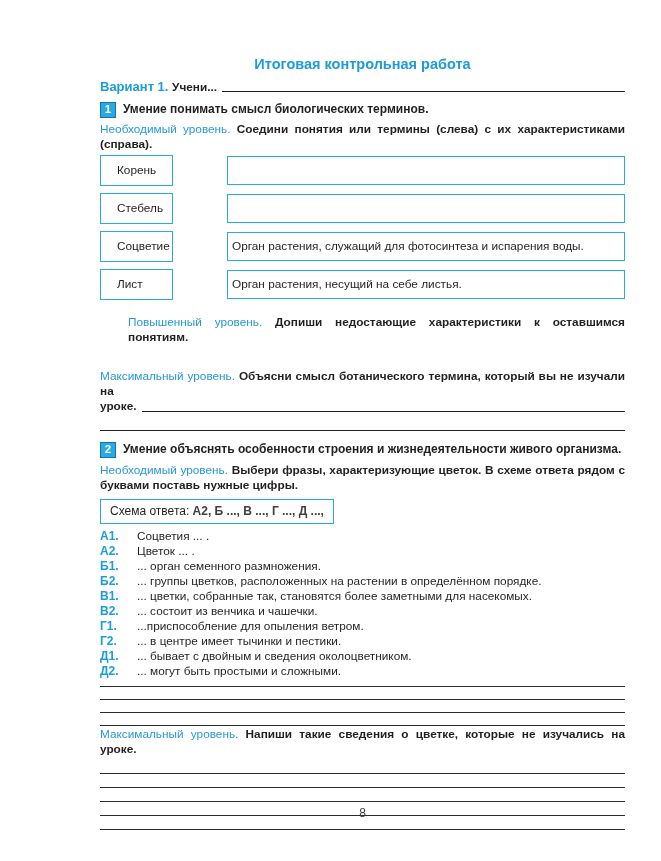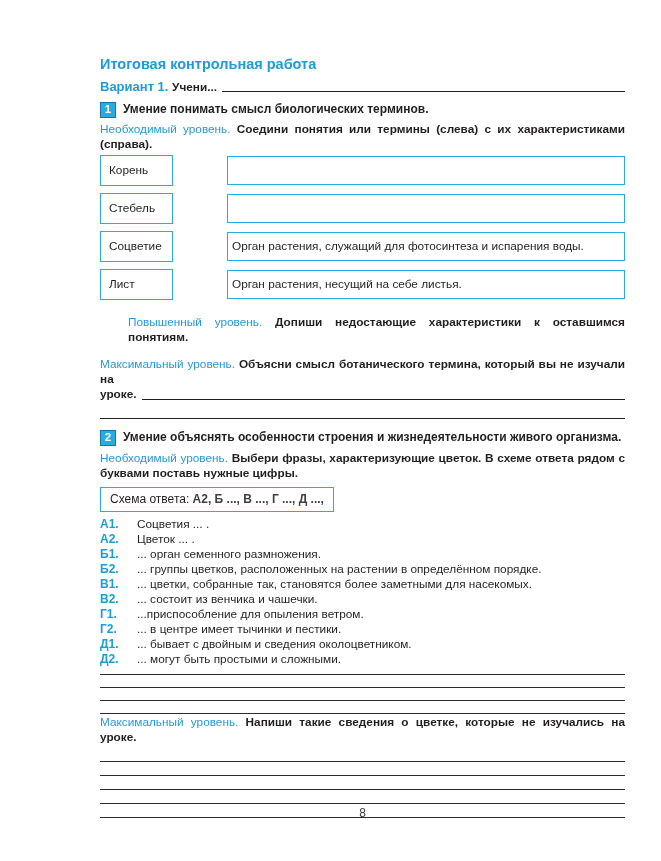--- a/index.html
+++ b/index.html
@@ -11,20 +11,21 @@
     font-family:"Liberation Sans","DejaVu Sans",sans-serif;
     color:#231f20;
     overflow:hidden;
   }
   .content {
     position:absolute; left:100px; top:0; width:525px;
     font-size:11.8px; line-height:15px;
   }
   .title {
     padding-top:56px;
+    text-align:center;
     font-size:14.5px; font-weight:bold;
     color:#1b9dd9;
     line-height:16px;
   }
   .variant-row { display:flex; align-items:baseline; margin-top:8px; line-height:14px; }
   .variant-label { color:#1b9dd9; font-weight:bold; font-size:13px; white-space:pre; }
   .variant-student { font-weight:bold; white-space:pre; }
   .fill-line {
     flex:1; height:1px; align-self:flex-end;
     border-bottom:1.2px solid #231f20;
@@ -41,29 +42,29 @@
   .skill-text { font-weight:bold; font-size:12px; }
   .para { text-align:justify; }
   .lvl { color:#2798d8; }
   .task { font-weight:bold; }
   .p1 { margin-top:4px; }
   .match-table { margin-top:3px; }
   .match-row { display:flex; align-items:center; margin-bottom:7px; }
   .term-box {
     width:73px; height:31px;
     border:1.5px solid #29abe2;
-    display:flex; align-items:center; padding-left:8px;
+    display:flex; align-items:center; padding-left:16px;
   }
   .def-box {
     flex:1; height:29px; margin-left:54px;
     border:1.5px solid #29abe2;
     display:flex; align-items:center; padding-left:4px;
   }
   .p-adv1 { margin-top:15px;margin-left:28px; }
-  .p-max1 { margin-top:12px; text-align:justify; text-align-last:justify; }
+  .p-max1 { margin-top:24px; text-align:justify; text-align-last:justify; }
   .max1-l2row { display:flex; }
   .line-full { height:0; border-top:1.2px solid #231f20; margin-top:16px; }
   .sec2 { margin-top:10px; }
   .p2 { margin-top:5px; }
   .scheme-box {
     display:inline-block; margin-top:6px;
     border:1.5px solid #29abe2;
     padding:4px 9px 4px 9px;
     font-size:12px; line-height:15px;
   }

